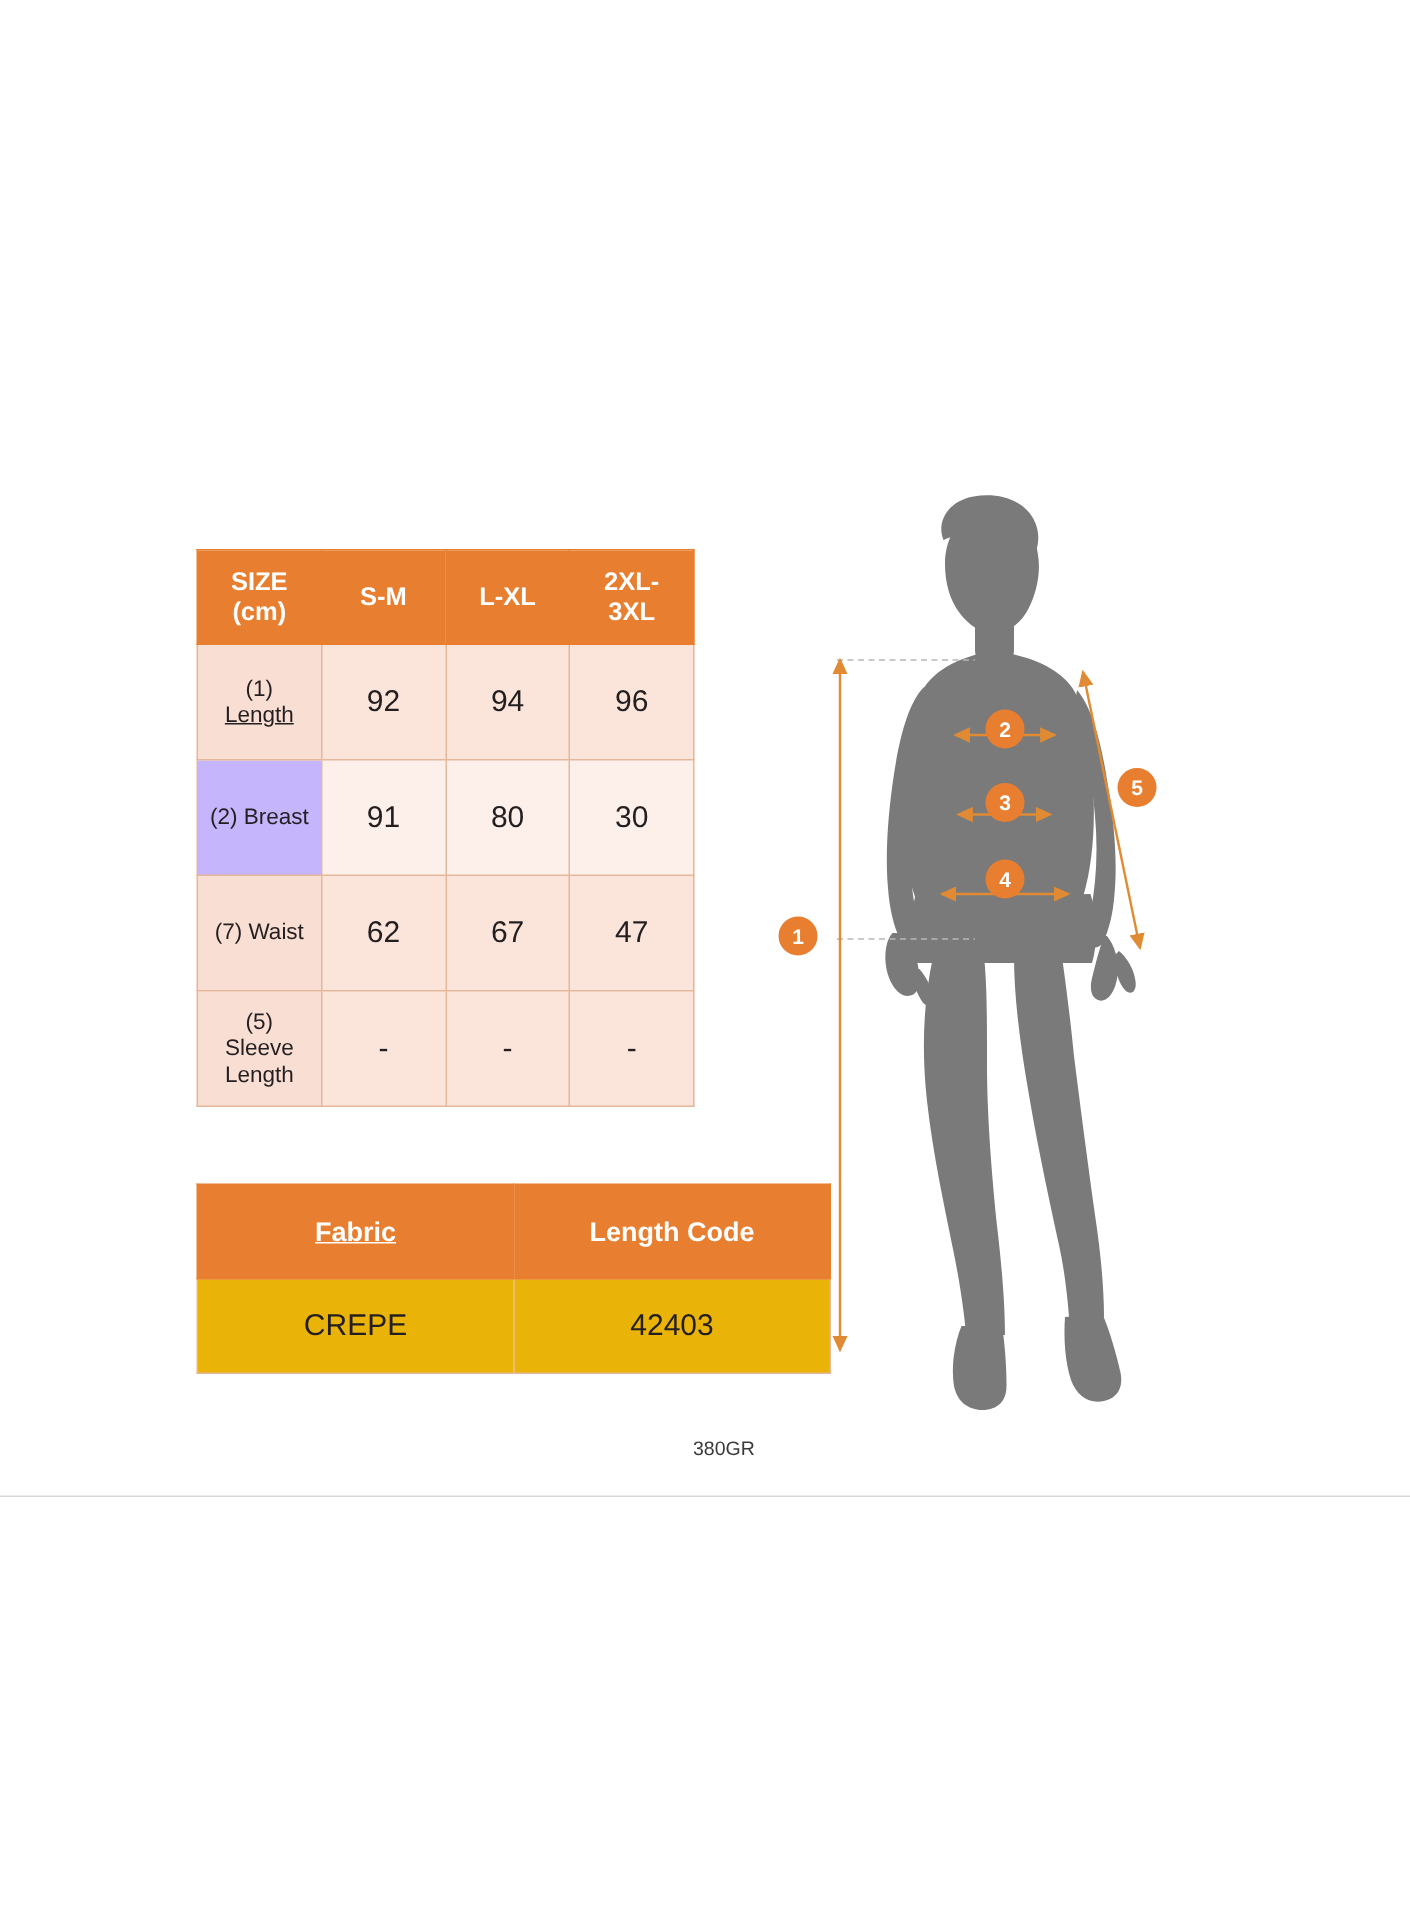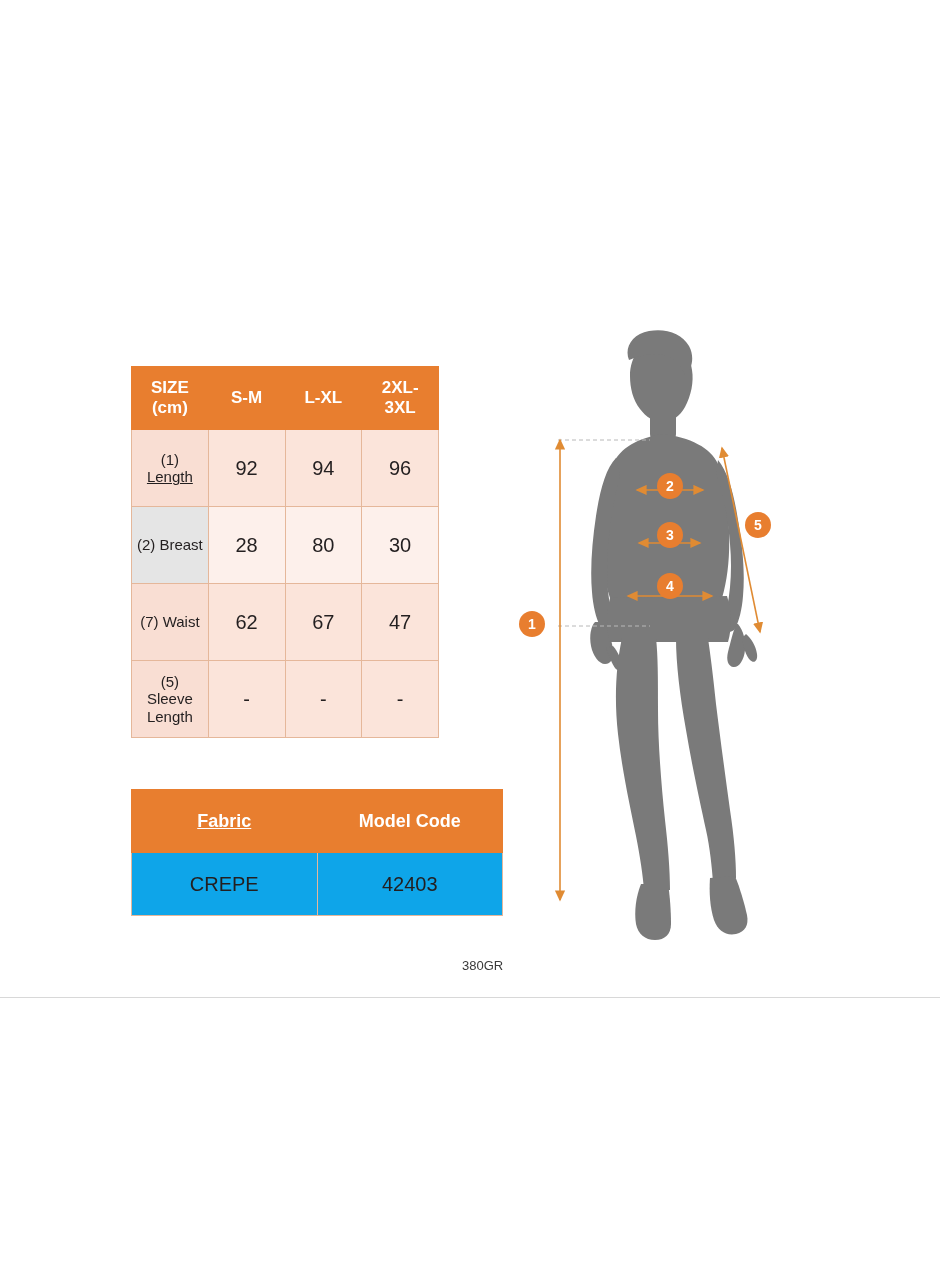--- a/index.html
+++ b/index.html
@@ -18,21 +18,21 @@
   .page {
     position: absolute;
     inset: 0;
     background: #ffffff;
   }
   
   .size-table {
     position: absolute;
     left: 131px;
     top: 366px;
-    width: 308px;
+    width: 332px;
     border-collapse: collapse;
     border: 1px solid #e07b2e;
     table-layout: fixed;
   }
   .size-table td, .size-table th {
     border: 1px solid #e5b79a;
     text-align: center;
     vertical-align: middle;
     font-size: 17px;
     color: #231f20;
@@ -44,21 +44,21 @@
     font-weight: bold;
     font-size: 17px;
     height: 54px;
     border: 1px solid #e87e2f;
     line-height: 1.15;
   }
   .size-table tbody tr td {
     height: 68px;
   }
   .size-table td.rowhead {
-    background: #e5e5e5;
+    background: #c4b5fd;
     font-size: 15px;
     line-height: 1.15;
     width: 94px;
   }
   .size-table td.val {
     background: #fdf0eb;
     font-size: 20px;
     margin-left: 12px;
   }
   .size-table td.val.alt {
@@ -68,37 +68,37 @@
     background: #f9ded3;
   }
   .underline-label {
     text-decoration: underline;
   }
   
   .fabric-table {
     position: absolute;
     left: 131px;
     top: 789px;
-    width: 372px;
+    width: 423px;
     border-collapse: collapse;
     table-layout: fixed;
     border: 1px solid #e07b2e;
   }
   .fabric-table th {
     background: #e87e2f;
     color: #ffffff;
     font-weight: bold;
     font-size: 18px;
     height: 60px;
     border: 1px solid #e87e2f;
     text-align: center;
   }
   .fabric-table th .underline-label { text-decoration: underline; }
   .fabric-table td {
-    background: #0ea5e9;
+    background: #eab308;
     height: 60px;
     text-align: center;
     font-size: 20px;
     border: 1px solid #e5b79a;
     color: #231f20;
   }
   
   .figure-wrap {
     position: absolute;
     left: 510px;
@@ -164,21 +164,21 @@
         <td class="rowhead alt">
           <div>(1)</div>
           <div class="underline-label">Length</div>
         </td>
         <td class="val alt">92</td>
         <td class="val alt">94</td>
         <td class="val alt">96</td>
       </tr>
       <tr>
         <td class="rowhead">(2) Breast</td>
-        <td class="val">28</td>
+        <td class="val">91</td>
         <td class="val">80</td>
         <td class="val">30</td>
       </tr>
       <tr>
         <td class="rowhead alt">(7) Waist</td>
         <td class="val alt">62</td>
         <td class="val alt">67</td>
         <td class="val alt">47</td>
       </tr>
       <tr>
@@ -191,21 +191,21 @@
         <td class="val alt">-</td>
         <td class="val alt">-</td>
       </tr>
     </tbody>
   </table>
 
   <table class="fabric-table">
     <tbody>
         <tr>
       <th><span class="underline-label">Fabric</span></th>
-      <th><span>Model Code</span></th>
+      <th><span>Length Code</span></th>
     </tr>
     <tr>
       <td>CREPE</td>
       <td>42403</td>
     </tr>
   </tbody>
     </table>
 
   <div class="figure-wrap">
     <svg class="silhouette" width="330" height="630" viewBox="0 0 330 630">

